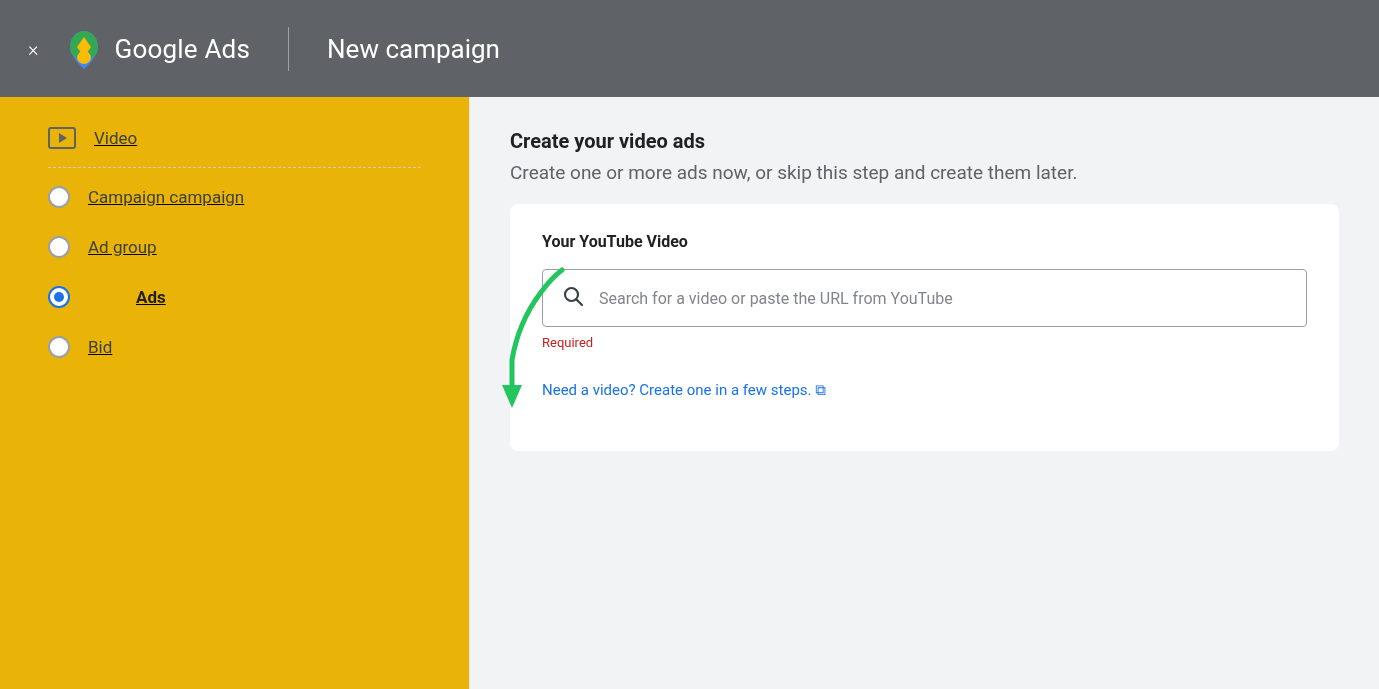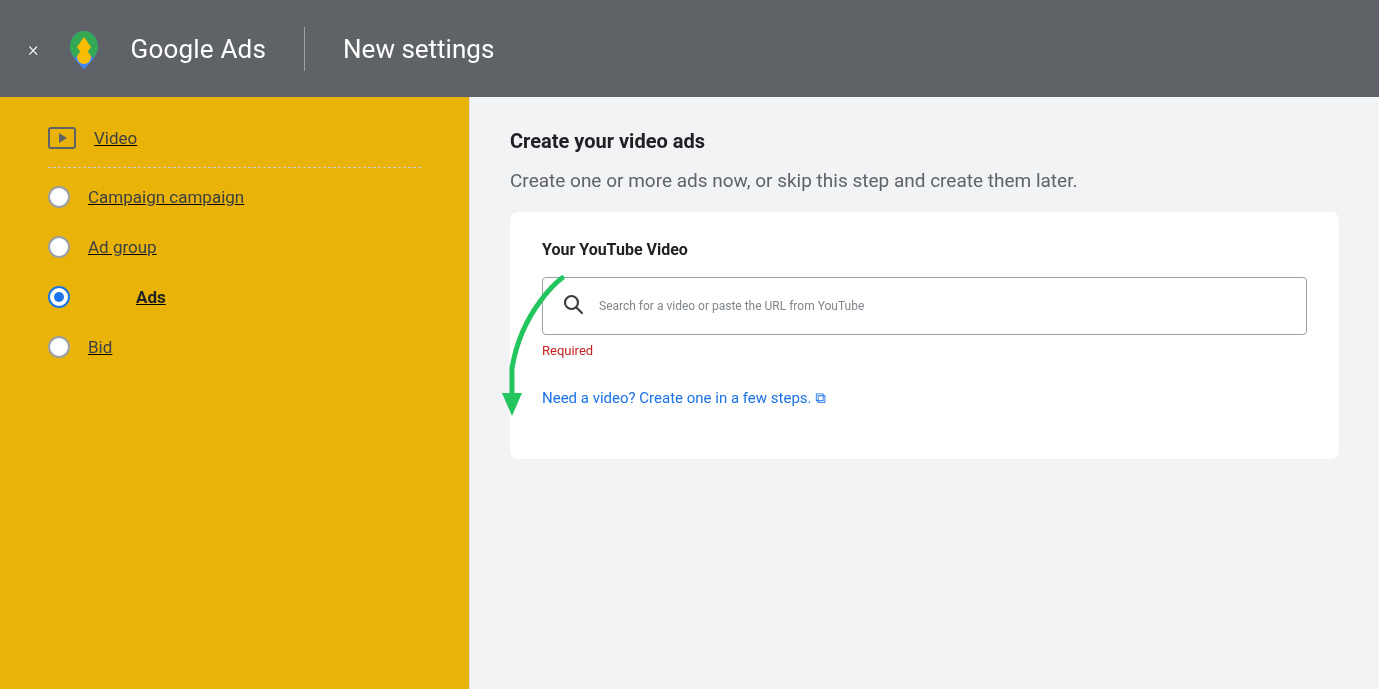--- a/index.html
+++ b/index.html
@@ -17,21 +17,21 @@
     .header-close {
       color: #fff;
       font-size: 20px;
       cursor: pointer;
       margin-right: 6px;
       font-weight: 300;
     }
     .google-ads-logo {
       display: flex;
       align-items: center;
-      gap: 24px;
+      gap: 8px;
     }
     .logo-icon {
       width: 44px;
       height: 44px;
       position: relative;
     }
     .header-brand {
       color: #fff;
       font-size: 26px;
       font-weight: 400;
@@ -141,21 +141,21 @@
       flex: 1;
       background: #f1f3f4;
       padding: 32px 40px;
       overflow-y: auto;
     }
 
     .content-title {
       font-size: 20px;
       font-weight: 700;
       color: #202124;
-      margin-bottom: 16px;
+      margin-bottom: 8px;
     }
 
     .content-subtitle {
       font-size: 19px;
       color: #5f6368;
       margin-bottom: 20px;
     }
 
     
     .card {
@@ -187,21 +187,21 @@
       width: 100%;
     }
 
     .search-icon-svg {
       flex-shrink: 0;
       font-size: 22px;
       color: #3c4043;
     }
 
     .search-placeholder {
-      font-size: 12px;
+      font-size: 16px;
       color: #80868b;
       font-weight: 400;
     }
 
     .required-text {
       color: #c5221f;
       font-size: 13px;
       margin-top: 8px;
     }
 
@@ -233,21 +233,21 @@
 
       <path d="M22 4 C14 4 8 11 8 20 C8 24 10 28 13 31 L22 20 L31 31 C34 28 36 24 36 20 C36 11 30 4 22 4Z" fill="#34a853"></path>
 
       <path d="M15 20 L22 10 L29 20 L22 30Z" fill="#fbbc04"></path>
     </svg>
     <span class="header-brand">Google Ads</span>
   </div>
 
   <div class="header-divider"></div>
 
-  <span class="header-title">New settings</span>
+  <span class="header-title">New campaign</span>
 </div>
 
 <div class="main-layout">
 
   <nav class="sidebar">
 
     <div class="sidebar-item sidebar-item-video">
       <div class="video-icon-box"></div>
       <span class="sidebar-label">Video</span>
     </div>

